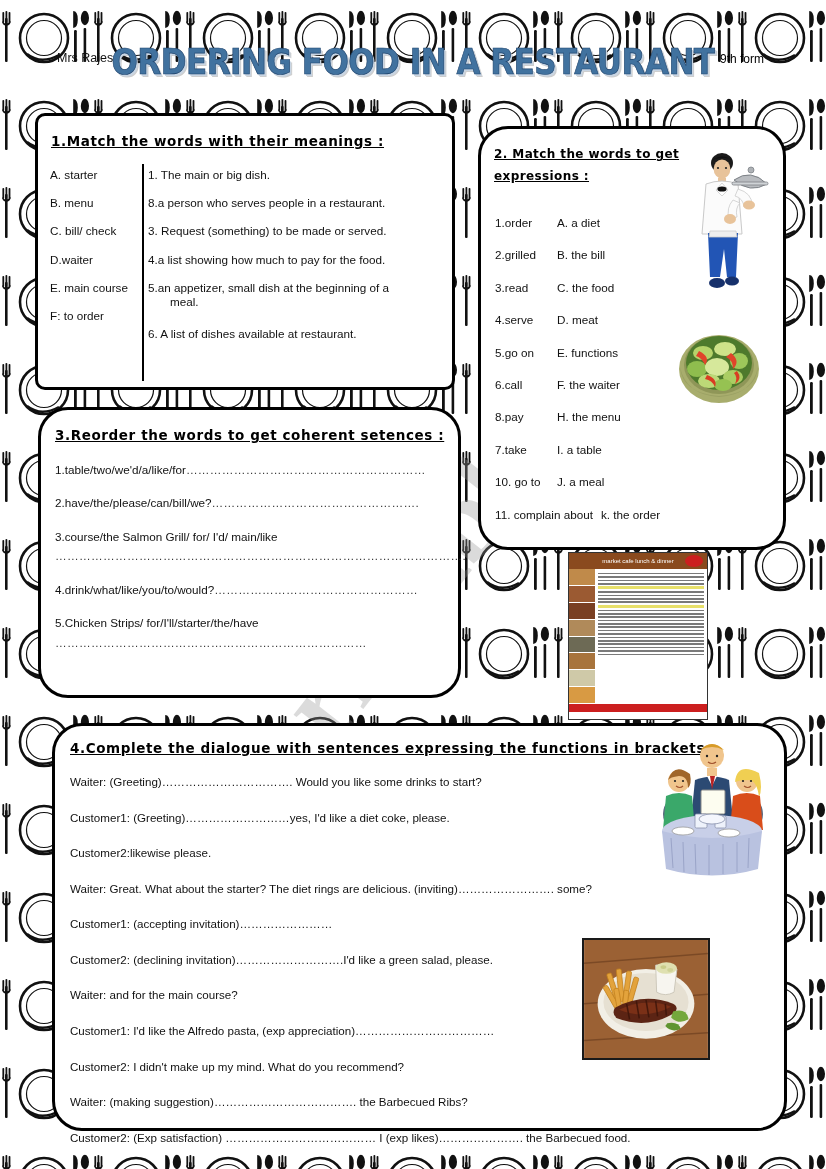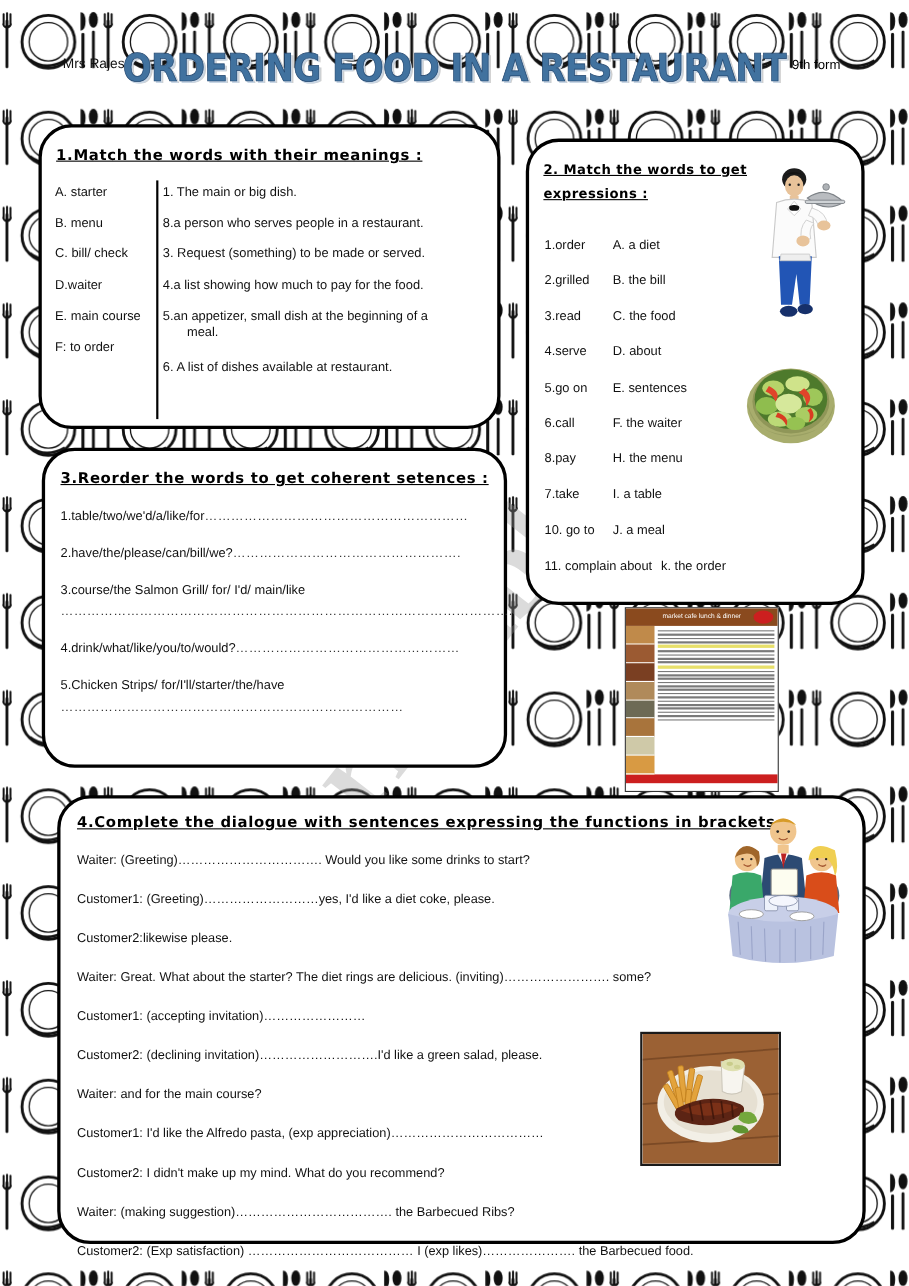--- a/index.html
+++ b/index.html
@@ -66,21 +66,21 @@
 
   
   .ex-box{
     position:absolute;
     background:#ffffff;
     border:3px solid #000;
     border-radius:30px;
     z-index:7;
     box-sizing:border-box;
   }
-  #box1{left:35px;top:113px;width:420px;height:277px;}
+  #box1{left:35px;top:113px;width:420px;height:277px;border-radius:10px;}
   #box2{left:478px;top:126px;width:308px;height:424px;}
   #box3{left:38px;top:407px;width:423px;height:291px;}
   #box4{left:52px;top:723px;width:735px;height:408px;}
 
   .ex-title{
     font-family:"DejaVu Sans", sans-serif;
     font-weight:700;
     font-size:13.5px;
     color:#000;
     text-decoration:underline;
@@ -312,25 +312,25 @@
     <div class="prow">
         <span class="lft">2.grilled</span>
         <span>B. the bill</span>
       </div>
     <div class="prow">
         <span class="lft">3.read</span>
         <span>C. the food</span>
       </div>
     <div class="prow">
         <span class="lft">4.serve</span>
-        <span>D. about</span>
+        <span>D. meat</span>
       </div>
     <div class="prow">
         <span class="lft">5.go on</span>
-        <span>E. sentences</span>
+        <span>E. functions</span>
       </div>
     <div class="prow">
         <span class="lft">6.call</span>
         <span>F. the waiter</span>
       </div>
     <div class="prow">
         <span class="lft">8.pay</span>
         <span>H. the menu</span>
       </div>
     <div class="prow">

